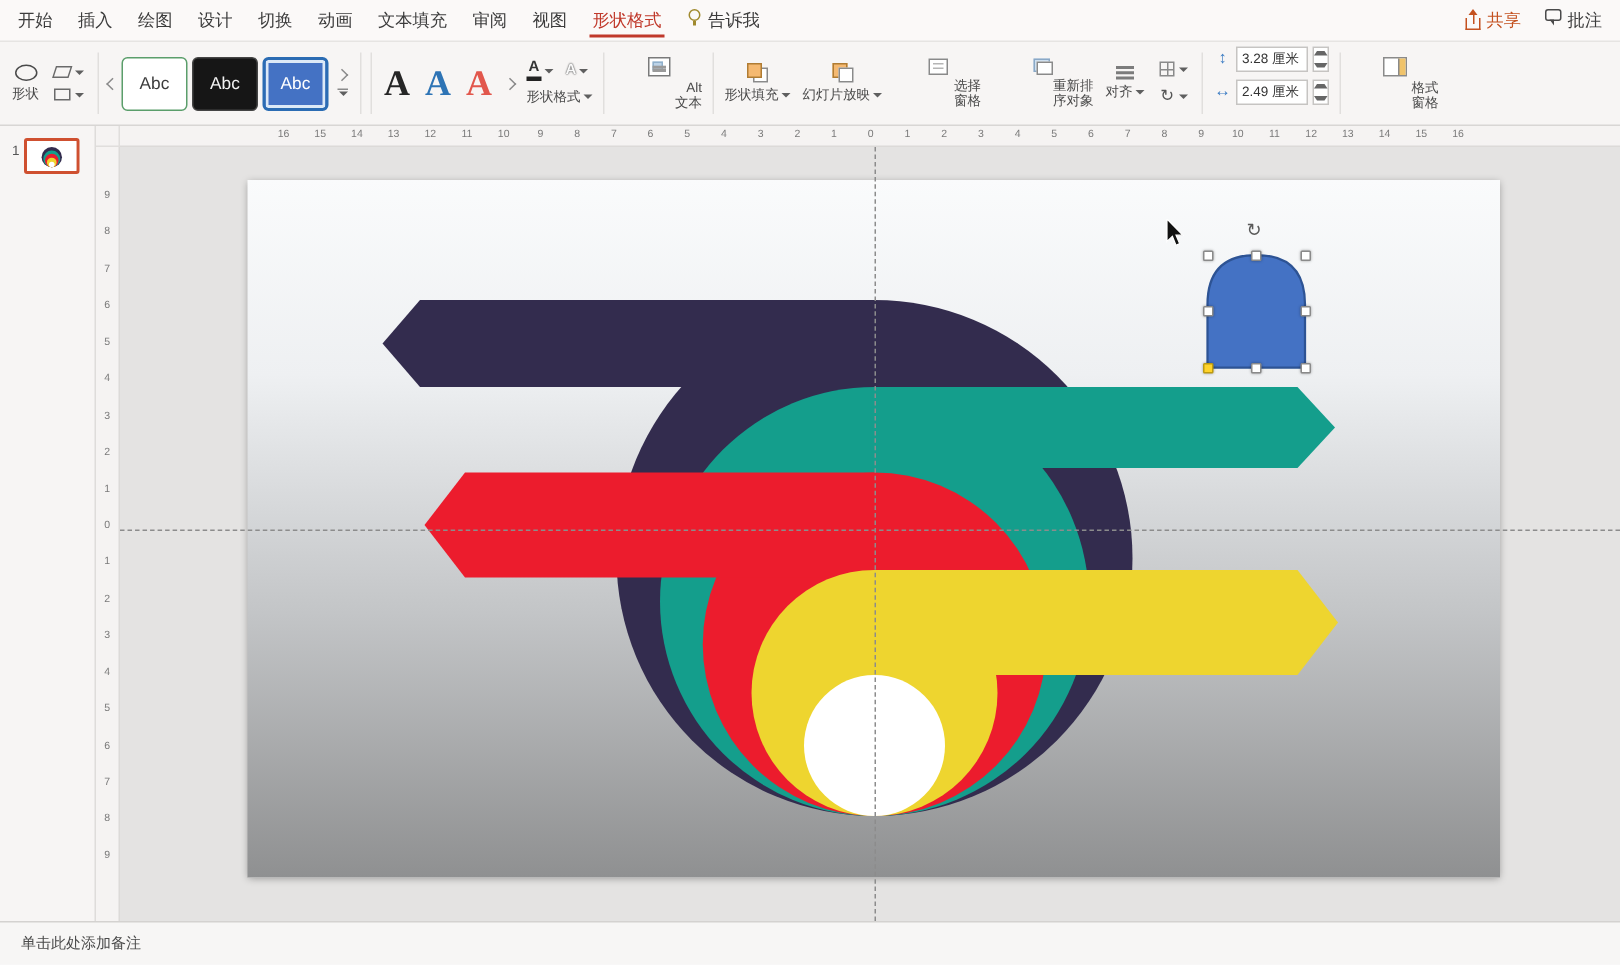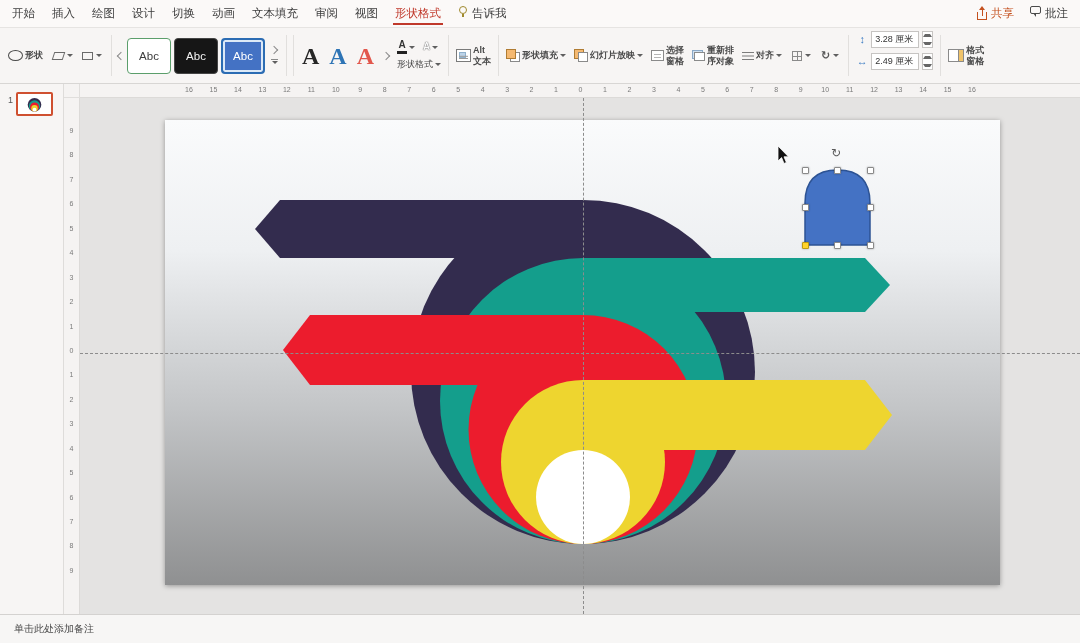--- a/index.html
+++ b/index.html
@@ -25,23 +25,23 @@
   .comment-btn { color:#3c3c3c; display:flex; align-items:flex-start; gap:4px; }
   .i-comment { width:11px; height:8px; border:1px solid #4a4a4a; border-radius:2px; position:relative; display:inline-block; }
   .i-comment::after { content:''; position:absolute; left:1.5px; bottom:-4px; border-left:3px solid transparent; border-top:4px solid #4a4a4a; }
 
   
   .ribbon { position:absolute; left:0; top:28px; right:0; height:56px; background:#f7f5f4;
     border-bottom:1px solid #d8d6d4; display:flex; align-items:stretch; padding:3px 4px; font-size:9px; color:#4a4a4a; }
   .rsep { width:1px; background:#e1dfdd; margin:4px 3px; flex:none; }
   .rgroup { display:flex; align-items:center; flex:none; }
   .caret { display:inline-block; width:0; height:0; border-left:3px solid transparent; border-right:3px solid transparent; border-top:3.5px solid #5f5f5f; margin-left:2px; vertical-align:middle; }
-  .btncol { display:flex; flex-direction:row; align-items:center; justify-content:center; gap:2px; padding:0 4px;font-weight:bold; }
+  .btncol { display:flex; flex-direction:column; align-items:center; justify-content:center; gap:2px; padding:0 4px; }
   .lblrow { display:flex; align-items:center; white-space:nowrap; }
-  .two-line { text-align:left; line-height:1.15; }
+  .two-line { text-align:right; line-height:1.15;margin-left:40px; }
 
   .i-oval { width:15px; height:11px; border:1.6px solid #4a4a4a; border-radius:50%; display:inline-block; }
   .mini-ic { width:11px; height:8px; border:1.2px solid #6a6a6a; display:inline-block; }
   .mini-ic.slant { transform:skewX(-18deg); }
   .minirow { display:flex; align-items:center; gap:1px; padding:1px 2px; }
 
   .chv { width:6px; height:6px; border-style:solid; border-color:#8a8a8a; display:inline-block; flex:none; }
   .chv.left { border-width:1.5px 0 0 1.5px; transform:rotate(-45deg); }
   .chv.right { border-width:1.5px 1.5px 0 0; transform:rotate(45deg); }
   .gallery { display:flex; align-items:center; gap:3px; padding:0 3px; }

